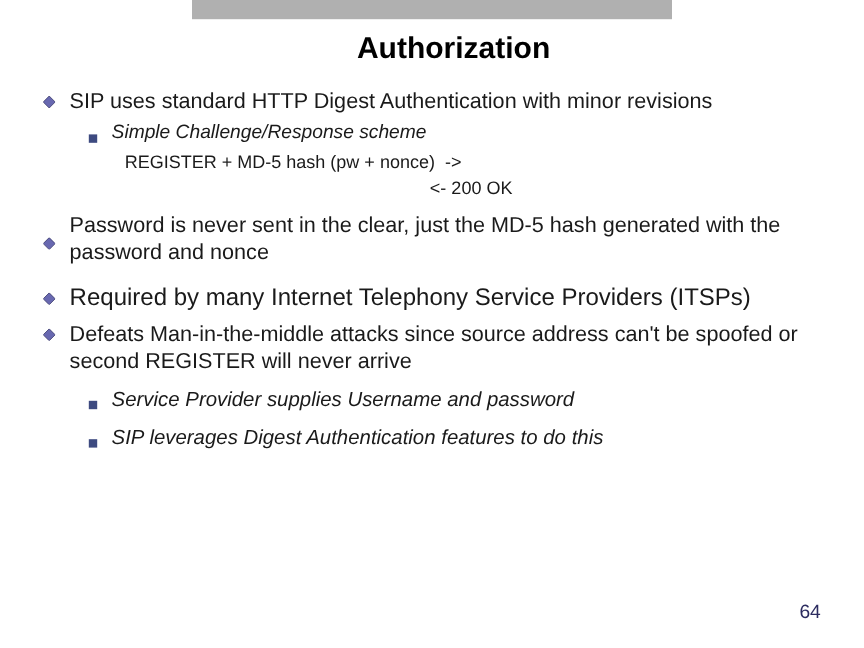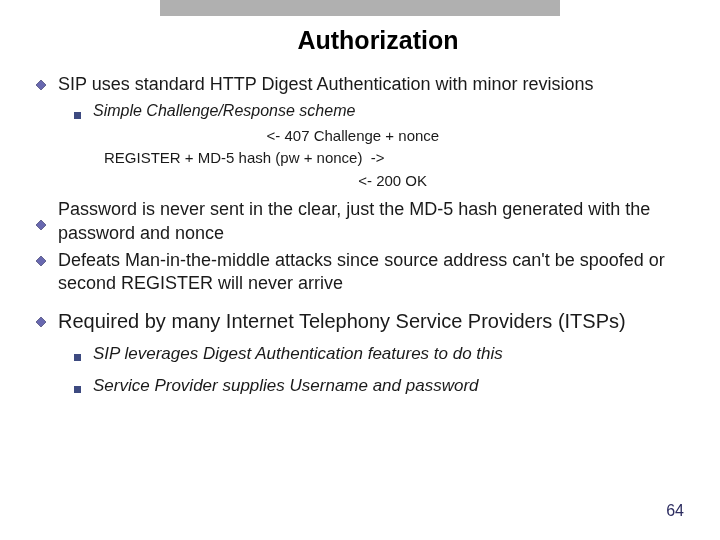--- a/index.html
+++ b/index.html
@@ -34,56 +34,55 @@
           </svg>
       </span>
       <span>SIP uses standard HTTP Digest Authentication with minor revisions</span>
     </div>
 
     <div class="l2">
       <span class="sq"></span>
       <span>Simple Challenge/Response scheme</span>
     </div>
 
-    <div class="l3" style="white-space: pre;">                                       &lt;- 407 Challenge + nonce</div>
     <div class="l3" style="white-space: pre;">REGISTER + MD-5 hash (pw + nonce)  -&gt;</div>
     <div class="l3" style="white-space: pre;">                                                             &lt;- 200 OK</div>
 
     <div class="l1" style="margin-top:6px;align-items:center;">
       <span class="diamond">
         <svg width="10" height="10">
             <polygon points="5,0 10,5 5,10 0,5" fill="#6868b0" stroke="#303060" stroke-width="0.6"></polygon>
           </svg>
       </span>
       <span>Password is never sent in the clear, just the MD-5 hash generated with the password and nonce</span>
     </div>
 
+    <div class="l1 big">
+      <span class="diamond" style="margin-top:9px;">
+        <svg width="10" height="10">
+            <polygon points="5,0 10,5 5,10 0,5" fill="#6868b0" stroke="#303060" stroke-width="0.6"></polygon>
+          </svg>
+      </span>
+      <span>Required by many Internet Telephony Service Providers (ITSPs)</span>
+    </div>
+
     <div class="l1">
       <span class="diamond">
         <svg width="10" height="10">
             <polygon points="5,0 10,5 5,10 0,5" fill="#6868b0" stroke="#303060" stroke-width="0.6"></polygon>
           </svg>
       </span>
       <span>Defeats Man-in-the-middle attacks since source address can't be spoofed or second REGISTER will never arrive</span>
     </div>
 
-    <div class="l1 big">
-      <span class="diamond" style="margin-top:9px;">
-        <svg width="10" height="10">
-            <polygon points="5,0 10,5 5,10 0,5" fill="#6868b0" stroke="#303060" stroke-width="0.6"></polygon>
-          </svg>
-      </span>
-      <span>Required by many Internet Telephony Service Providers (ITSPs)</span>
+    <div class="l2 big">
+      <span class="sq"></span>
+      <span>Service Provider supplies Username and password</span>
     </div>
-
     <div class="l2 big">
       <span class="sq"></span>
       <span>SIP leverages Digest Authentication features to do this</span>
-    </div>
-    <div class="l2 big">
-      <span class="sq"></span>
-      <span>Service Provider supplies Username and password</span>
     </div>
 
   </div>
 
   <div class="pagenum">64</div>
 </div>
 
 </body></html>

